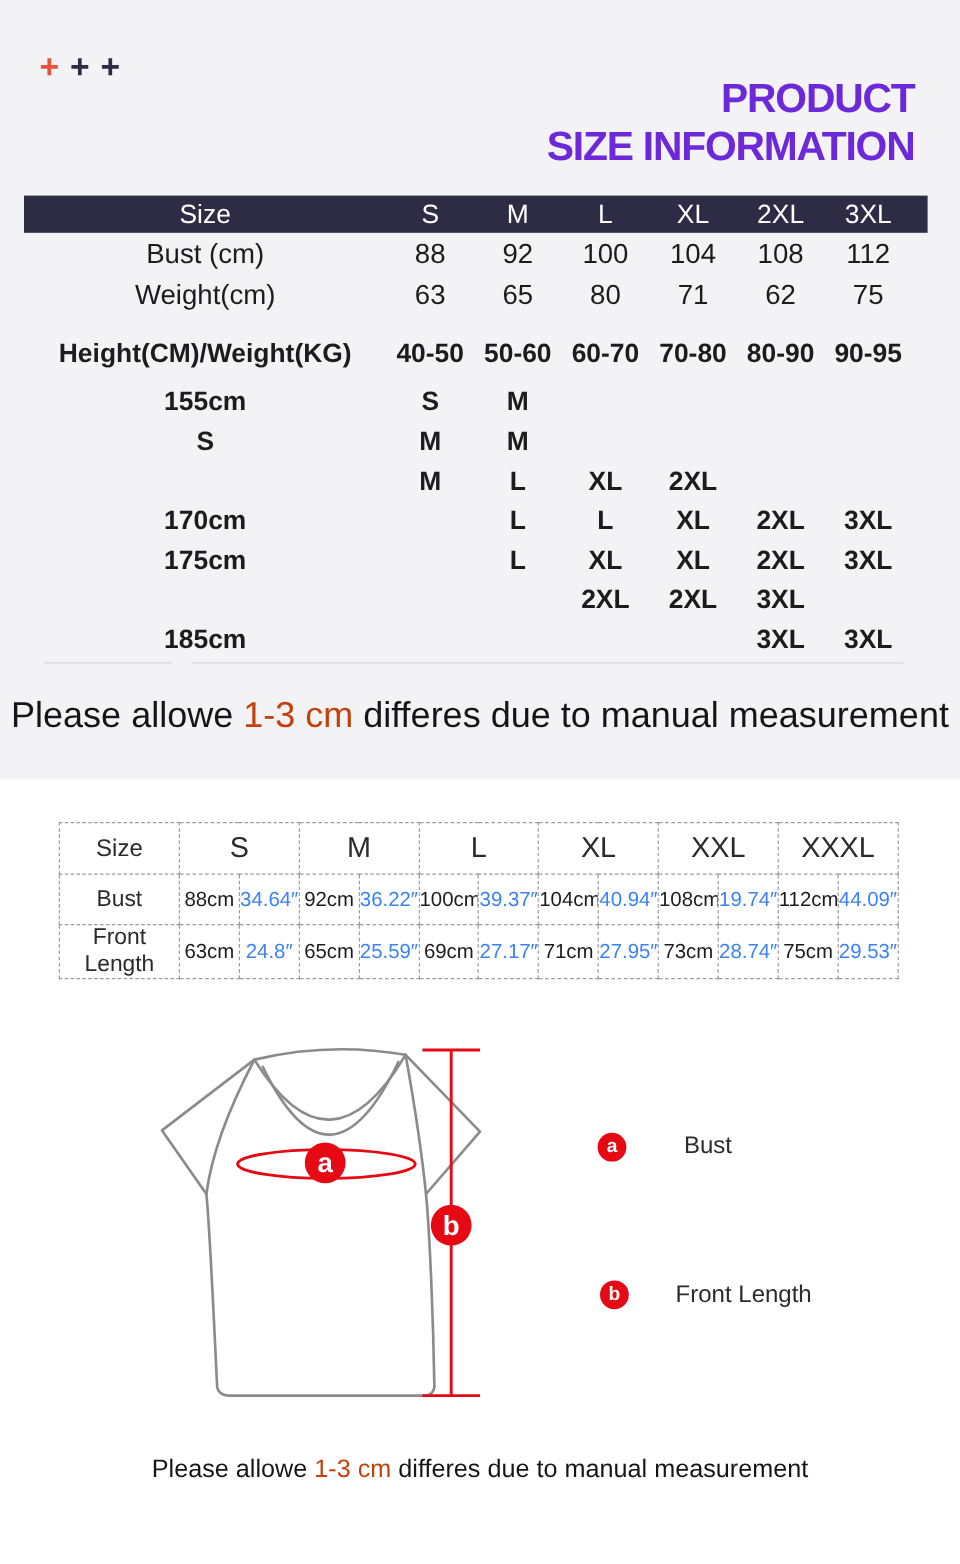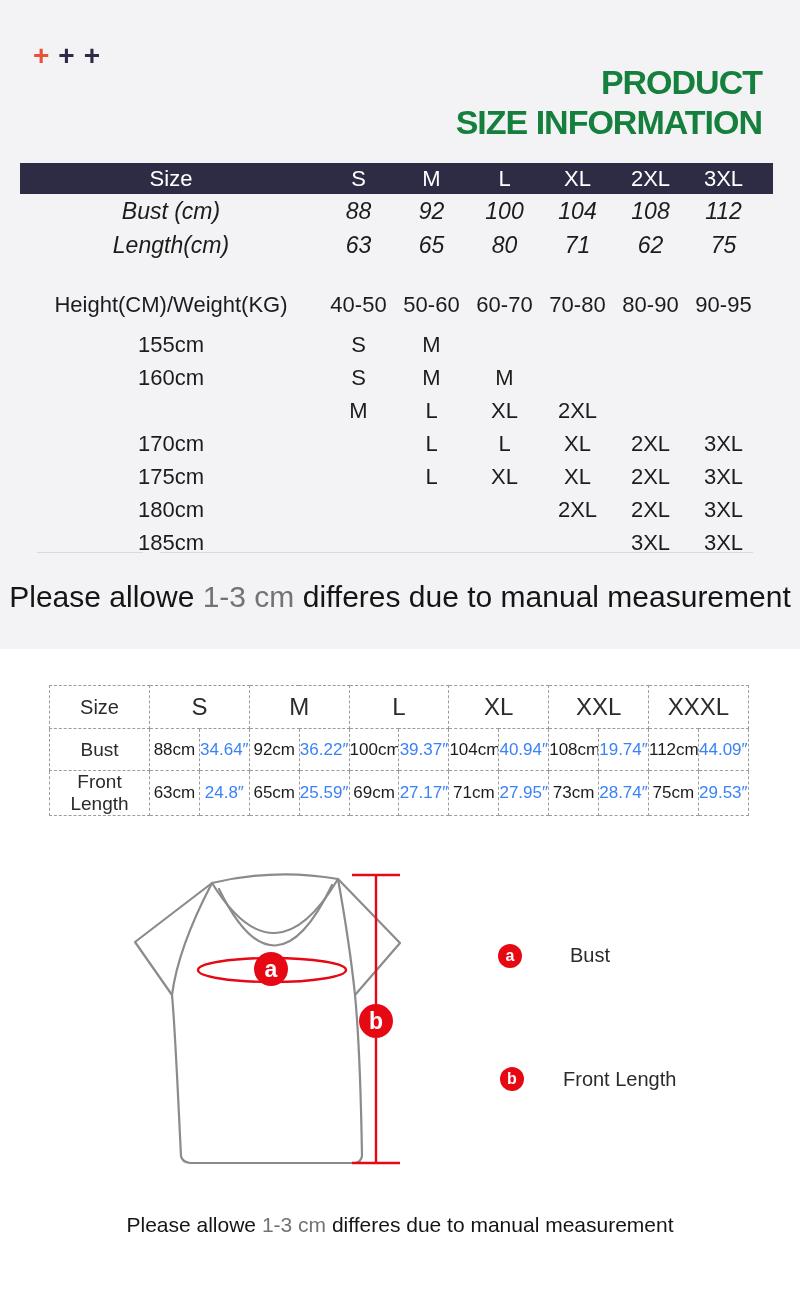--- a/index.html
+++ b/index.html
@@ -18,47 +18,47 @@
     background:#f3f2f4;
   }
   .plus-row {
     position:absolute; left:33px; top:40px;
     font-size:28px; font-weight:bold; letter-spacing:9px;
   }
   .plus-red { color:#e8523c; }
   .plus-navy { color:#2d2b45; }
   .page-title {
     position:absolute; right:38px; top:62px;
-    text-align:right; color:#15803d;
+    text-align:right; color:#6d28d9;
     font-size:34px; font-weight:bold; letter-spacing:-1px; line-height:40px;
   }
   
   .size-table { position:absolute; left:20px; top:163px; width:753px; }
   .t1-grid {
     display:grid; grid-template-columns:302px repeat(6,73px);
     align-items:center; text-align:center;
   }
   .t1-header {
     height:31px; background:#2e2c45; color:#ffffff; font-size:22px;
   }
-  .t1-row { height:34px; font-size:23px;font-style:italic; }
-  .t1-fit-block { margin-top:26px; }
+  .t1-row { height:34px; font-size:23px; }
+  .t1-fit-block { margin-top:16px;font-weight:bold; }
   .t1-fit-header { height:34px; font-size:22px; }
   .t1-fit-rows { margin-top:6px; }
   .t1-fit-row { height:33px; font-size:22px; }
   .divider {
     position:absolute; top:552px; height:1px; background:#d9d9d9;
   }
   .divider.seg-left { left:37px; width:106px; }
   .divider.seg-right { left:160px; width:593px; }
   .disclaimer-main {
     position:absolute; left:0; top:580px; width:800px;
     text-align:center; font-size:30px; color:#151515;
   }
-  .red-text { color:#737373; }
+  .red-text { color:#c2410c; }
   
   .detail-table {
     position:absolute; left:49px; top:685px; width:699px;
     border-collapse:collapse; table-layout:fixed;
     text-align:center;
   }
   .detail-table td { border:1px dashed #9c9c9c; overflow:hidden; }
   .dt-head td { height:43px; font-size:24px; color:#2b2b2b; }
   .dt-row td { height:42px; font-size:17px; }
   .dt-label { font-size:19px !important; color:#2b2b2b; }
@@ -113,21 +113,21 @@
       <div>Bust (cm)</div>
       <div>88</div>
       <div>92</div>
       <div>100</div>
       <div>104</div>
       <div>108</div>
       <div>112</div>
     </div>
 
     <div class="t1-grid t1-row">
-      <div>Length(cm)</div>
+      <div>Weight(cm)</div>
       <div>63</div>
       <div>65</div>
       <div>80</div>
       <div>71</div>
       <div>62</div>
       <div>75</div>
     </div>
 
     <div class="t1-fit-block">
       <div class="t1-grid t1-fit-header">
@@ -144,21 +144,20 @@
         <div class="t1-grid t1-fit-row">
           <div>155cm</div>
           <div>S</div>
           <div>M</div>
           <div></div>
           <div></div>
           <div></div>
           <div></div>
         </div>
         <div class="t1-grid t1-fit-row">
-          <div>160cm</div>
           <div>S</div>
           <div>M</div>
           <div>M</div>
           <div></div>
           <div></div>
           <div></div>
         </div>
         <div class="t1-grid t1-fit-row">
           <div></div>
           <div>M</div>
@@ -179,21 +178,20 @@
         <div class="t1-grid t1-fit-row">
           <div>175cm</div>
           <div></div>
           <div>L</div>
           <div>XL</div>
           <div>XL</div>
           <div>2XL</div>
           <div>3XL</div>
         </div>
         <div class="t1-grid t1-fit-row">
-          <div>180cm</div>
           <div></div>
           <div></div>
           <div></div>
           <div>2XL</div>
           <div>2XL</div>
           <div>3XL</div>
         </div>
         <div class="t1-grid t1-fit-row">
           <div>185cm</div>
           <div></div>

